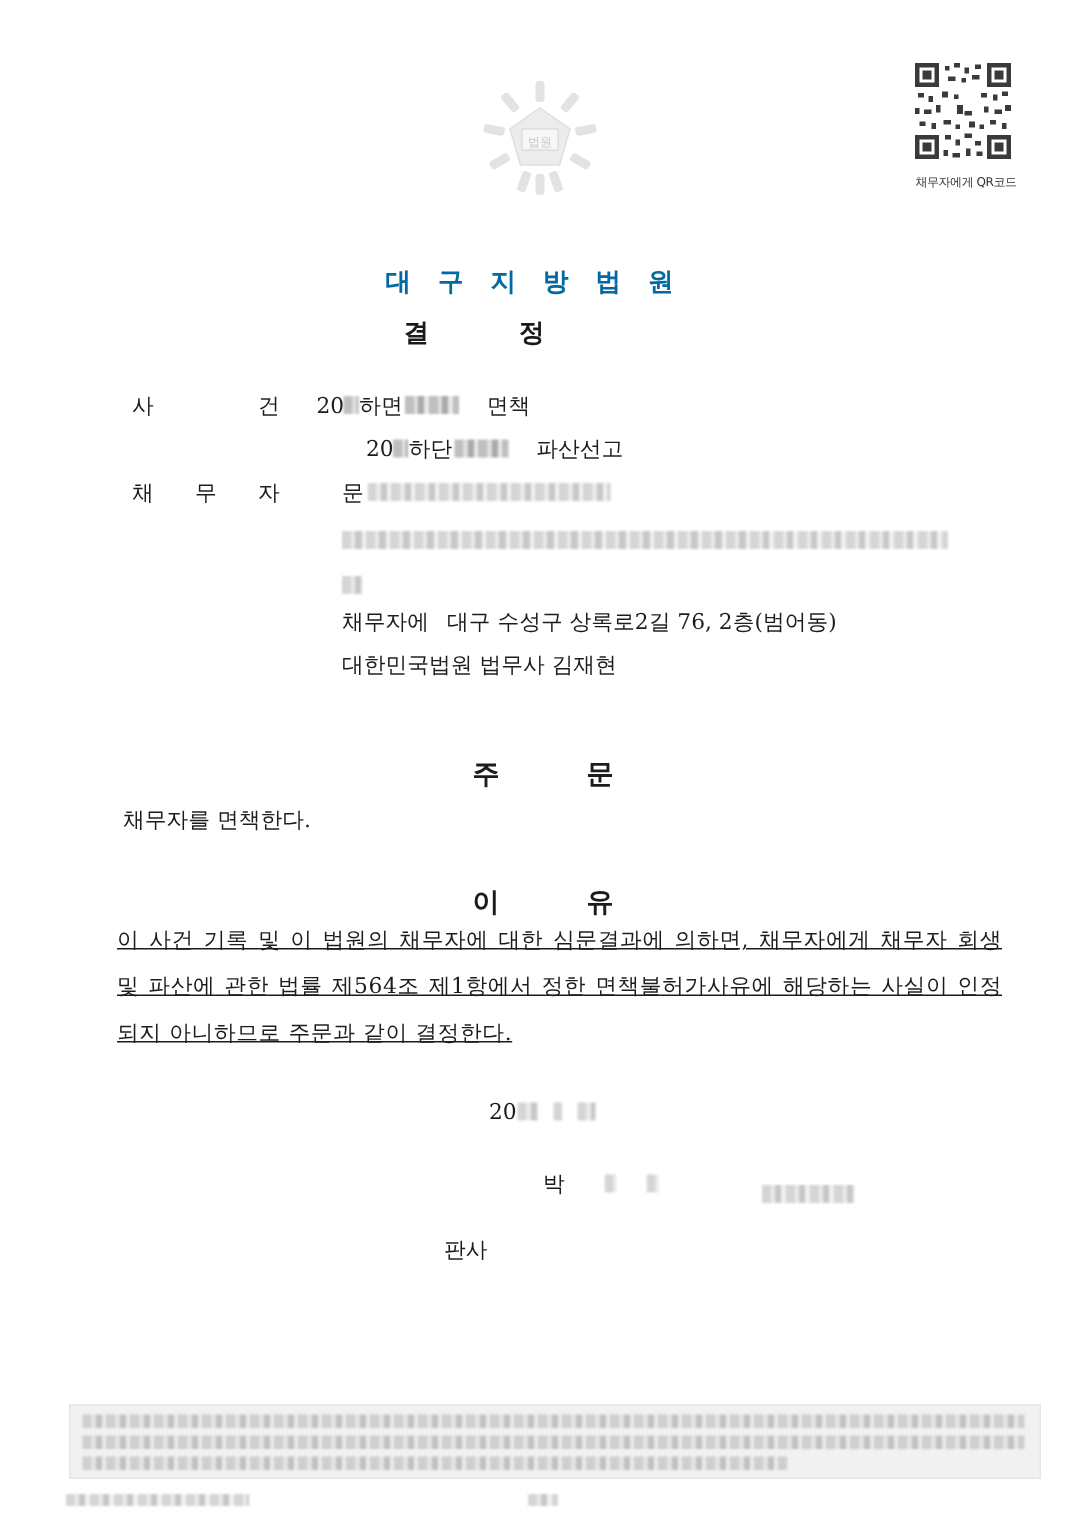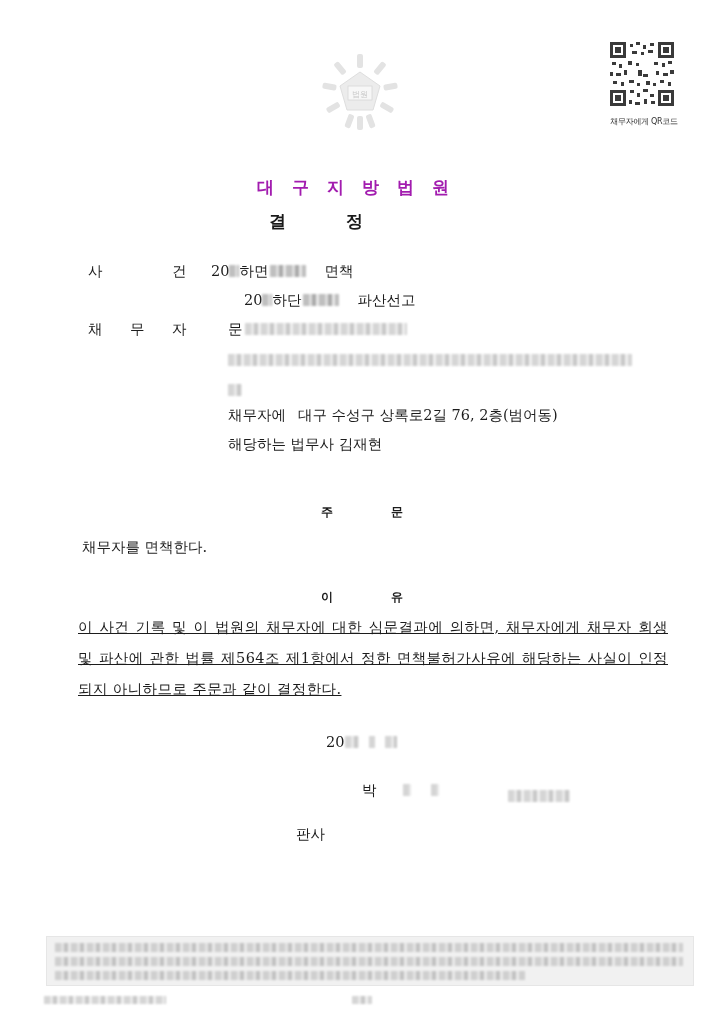--- a/index.html
+++ b/index.html
@@ -11,35 +11,35 @@
   .abs { position: absolute; }
   .sans { font-family: "DejaVu Sans", "Liberation Sans", sans-serif; }
 
   
   .emblem { left: 318px; top: 50px; width: 84px; height: 84px; }
 
   
   .qr { left: 610px; top: 42px; width: 64px; height: 64px; }
   .qr-caption { left: 596px; top: 116px; width: 96px; font-size: 8px; text-align: center; color: #333; letter-spacing: -0.3px; }
 
-  .court-name { left: 0; width: 724px; top: 176px; text-align: center; font-size: 17px; font-weight: bold; letter-spacing: 18px; color: #a21caf; }
+  .court-name { left: 0; width: 724px; top: 176px; text-align: center; font-size: 17px; font-weight: bold; letter-spacing: 18px; color: #0369a1; }
   .doc-title { left: 0; width: 632px; top: 210px; text-align: center; font-size: 17px; font-weight: bold; color: #1a1a1a; }
   .doc-title span { display: inline-block; }
   .doc-title .gap { width: 60px; }
 
   .row { font-size: 14.5px; line-height: 1; }
 
   .blur {
     display: inline-block; height: 12px; vertical-align: -1px;
     background: repeating-linear-gradient(90deg, #b4b4b4 0 6px, #d8d8d8 6px 9px, #9c9c9c 9px 13px, #e4e4e4 13px 16px);
     filter: blur(0.8px); opacity: 0.85;
   }
   .blur.light { opacity: 0.55; }
 
-  .section-head { left: 0; width: 724px; text-align: center; font-size: 12px; font-weight: bold; }
+  .section-head { left: 0; width: 724px; text-align: center; font-size: 18px; font-weight: bold; }
   .section-head span { display: inline-block; }
 
   .body-text { left: 78px; width: 590px; font-size: 14.5px; line-height: 31px; text-align: justify; letter-spacing: 0.4px; text-decoration: underline; }
 
   .footer-box {
     left: 46px; top: 936px; width: 646px; height: 48px;
     background: #f1f1f1; border: 1px solid #e6e6e6;
   }
   .footer-line { position: absolute; left: 8px; height: 9px; }
 </style>
@@ -168,21 +168,21 @@
 <div class="abs" style="left:228px; top:350px;">
   <span class="blur light" style="width:404px;"></span>
 </div>
 <div class="abs" style="left:228px; top:380px;">
   <span class="blur light" style="width:14px;"></span>
 </div>
 <div class="abs row" style="left:228px; top:408px; white-space:nowrap;">
   <span>채무자에</span><span style="margin-left:12px;">대구 수성구 상록로2길 76, 2층(범어동)</span>
 </div>
 <div class="abs row" style="left:228px; top:437px; white-space:nowrap;">
-  <span>해당하는</span> <span>법무사 김재현</span>
+  <span>대한민국법원</span> <span>법무사 김재현</span>
 </div>
 
 <div class="abs section-head sans" style="top:504px;">
   <span>주</span><span style="width:58px;"></span><span>문</span>
 </div>
 <div class="abs row" style="left:82px; top:540px;text-align:center;">채무자를 면책한다.</div>
 
 <div class="abs section-head sans" style="top:589px;">
   <span>이</span><span style="width:58px;"></span><span>유</span>
 </div>

